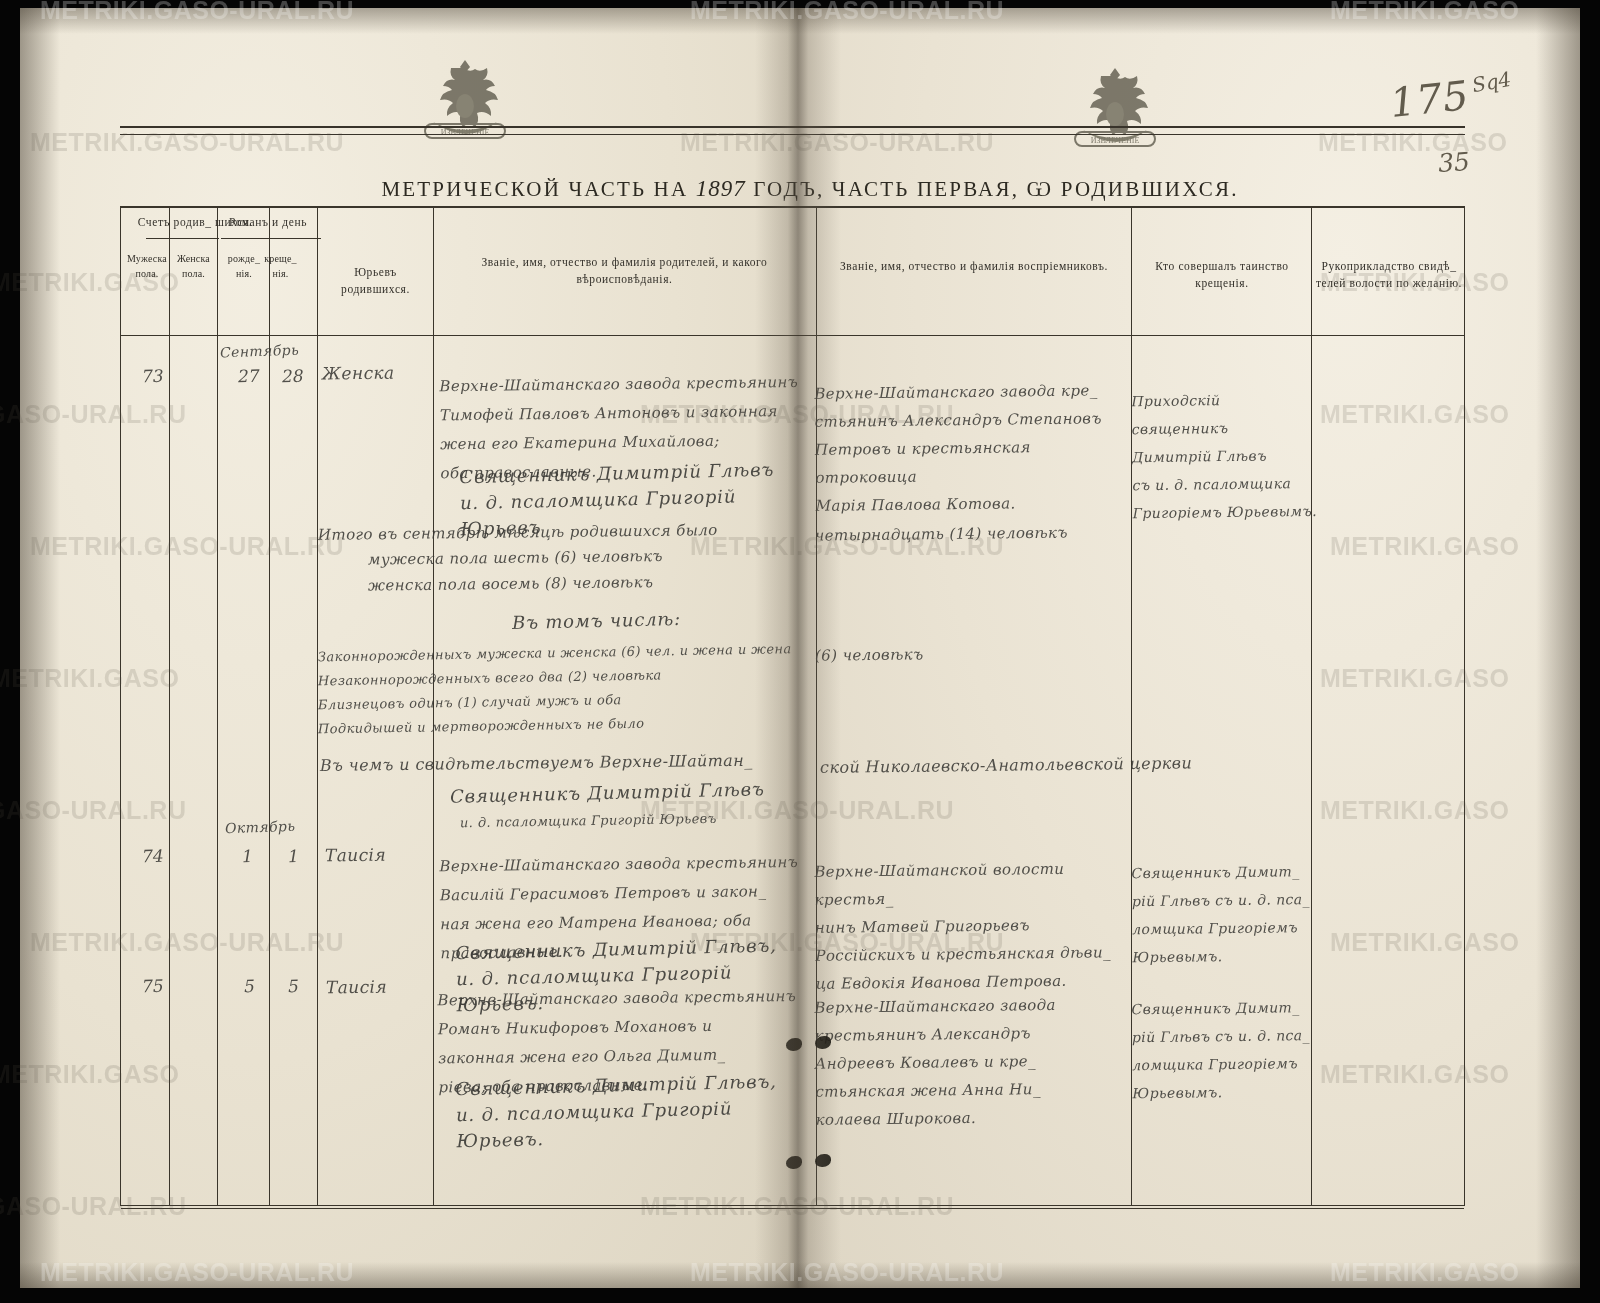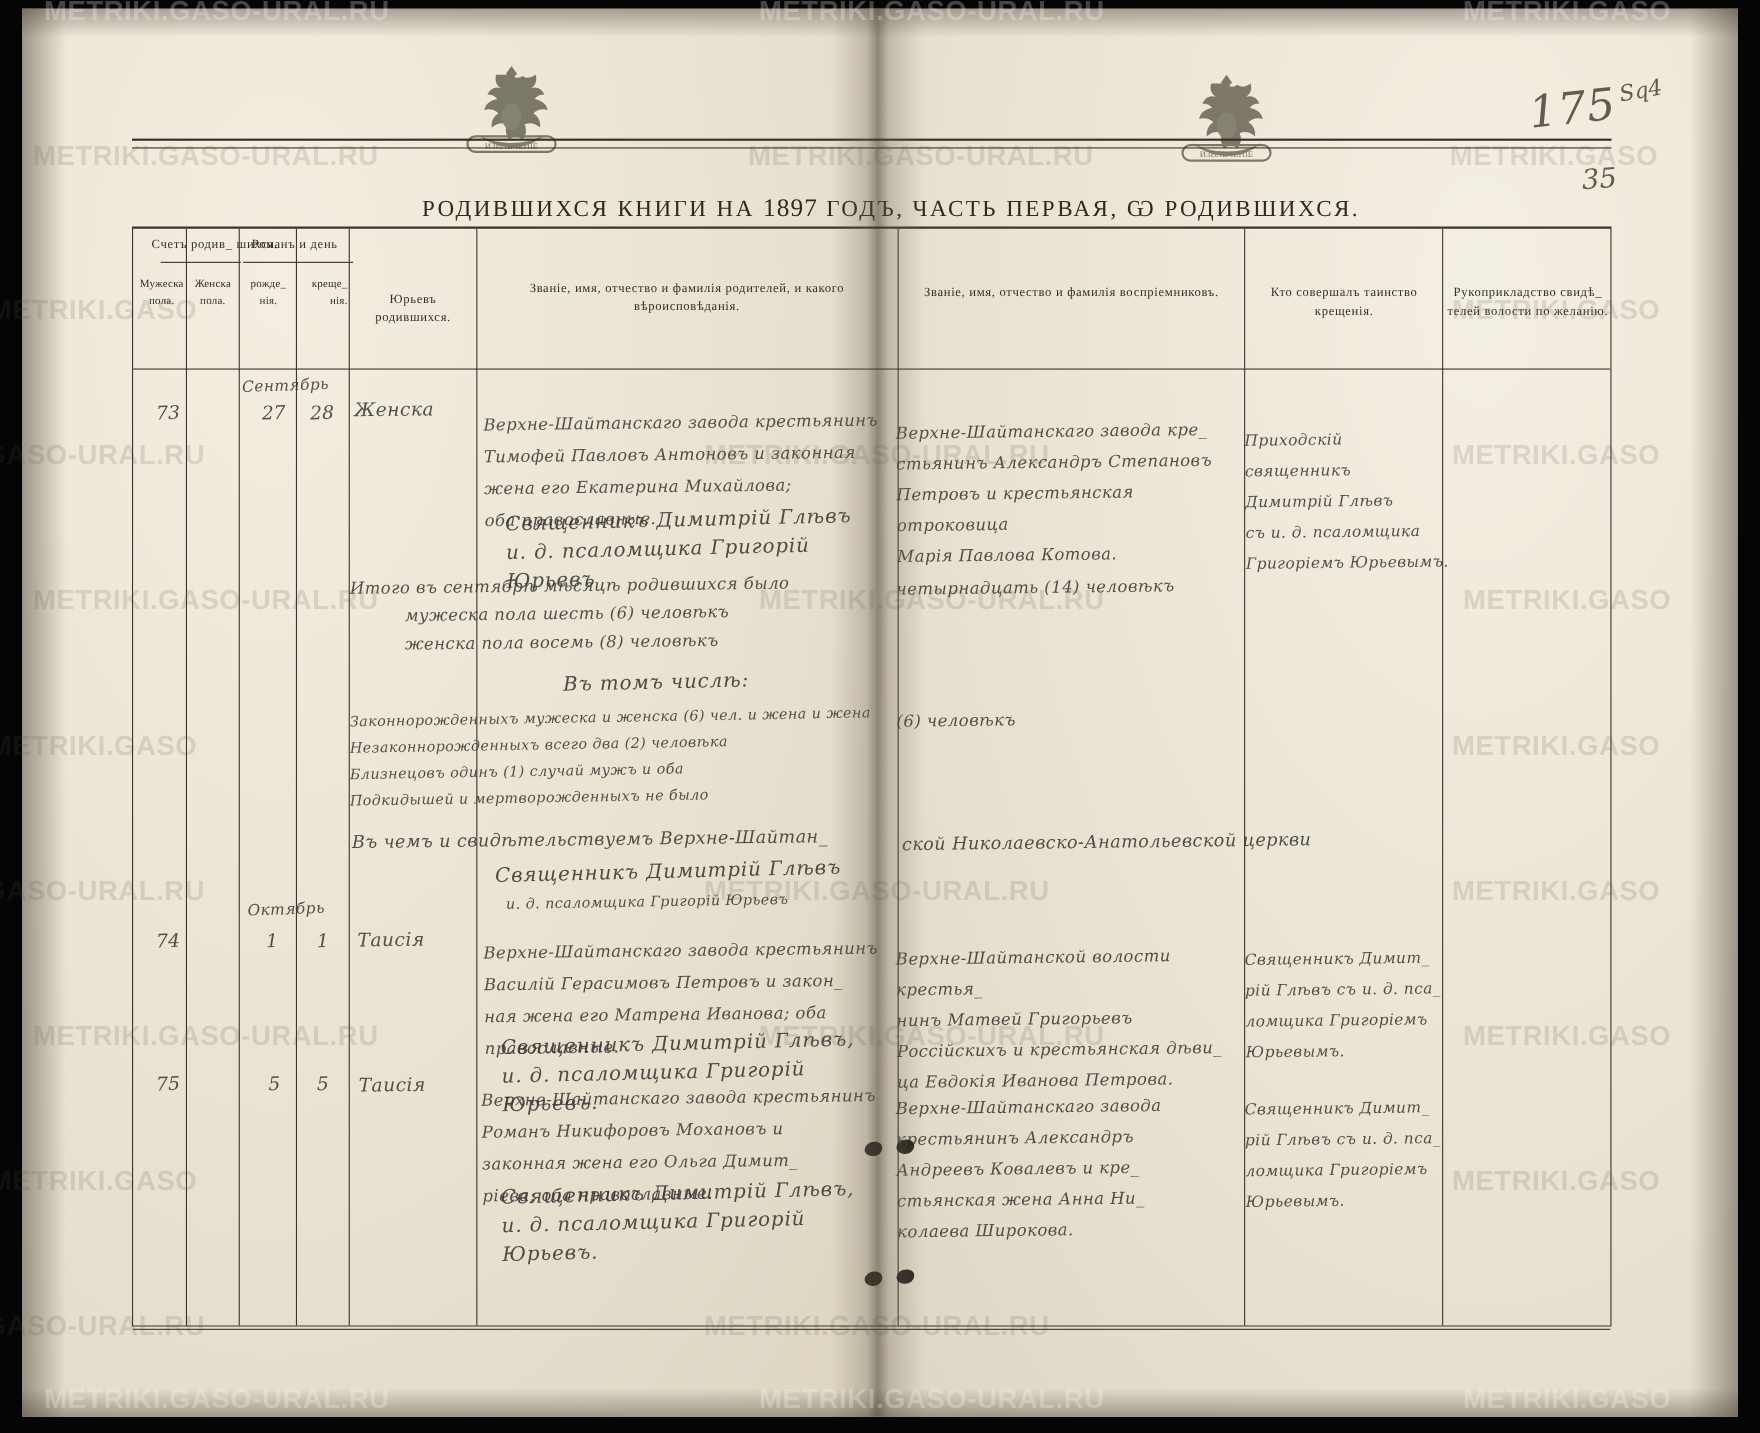--- a/index.html
+++ b/index.html
@@ -93,20 +93,21 @@
     left: 150px;
     width: 1280px;
     text-align: center;
     font-family: "Liberation Serif", serif;
     font-size: 21px;
     letter-spacing: 2.2px;
     color: #2d2a22;
     white-space: nowrap;
   }
   .headline .yr {
+    font-style: italic;
     font-size: 23px;
     letter-spacing: 1px;
   }
 
   
   .table-frame {
     position: absolute;
     left: 100px;
     top: 198px;
     width: 1345px;
@@ -247,21 +248,21 @@
           <path d="M28 70 q32 16 64 0 q-30 24 -64 0z" fill="#55523f"></path>
           <rect x="20" y="72" width="80" height="14" rx="7" fill="none" stroke="#4a4739" stroke-width="2"></rect>
           <text x="60" y="83" font-size="8" text-anchor="middle" fill="#4a4739" font-family="Liberation Serif, serif">ИЗВЛЕЧЕНІЕ</text>
         </g>
       </svg>
     </div>
 
     <div class="dbl-rule"></div>
 
     <div class="headline">
-      <span>РОДИВШИХСЯ КНИГИ НА</span>
+      <span>МЕТРИЧЕСКОЙ ЧАСТЬ НА</span>
       <span class="yr">1897</span>
       <span>ГОДЪ, ЧАСТЬ ПЕРВАЯ, Ѡ РОДИВШИХСЯ.</span>
     </div>
 
     <div class="folio big" style="left:1370px; top:68px;">175</div>
     <div class="folio sm" style="left:1452px; top:62px;">Sq4</div>
     <div class="folio mid" style="left:1418px; top:140px;">35</div>
 
     <div class="table-frame">
 
@@ -283,21 +284,21 @@
 шихся.</div>
       <div class="col-head small" style="left:4px; top:44px; width:44px;">Мужеска
 пола.</div>
       <div class="col-head small" style="left:50px; top:44px; width:45px;">Женска
 пола.</div>
 
       <div class="col-head" style="left:98px; top:6px; width:98px;">Романъ
 и день</div>
       <div class="col-head small" style="left:100px; top:44px; width:46px;">рожде_
 нія.</div>
-      <div class="col-head small" style="left:148px; top:44px; width:47px;text-align:right;">креще_
+      <div class="col-head small" style="left:136px; top:44px; width:47px;">креще_
 нія.</div>
 
       <div class="col-head" style="left:198px; top:56px; width:113px;">Юрьевъ родившихся.</div>
       <div class="col-head" style="left:316px; top:46px; width:375px;">Званіе, имя, отчество и фамилія родителей, и какого
 вѣроисповѣданія.</div>
       <div class="col-head" style="left:700px; top:50px; width:306px;">Званіе, имя, отчество и фамилія
 воспріемниковъ.</div>
       <div class="col-head" style="left:1014px; top:50px; width:174px;">Кто совершалъ таинство
 крещенія.</div>
       <div class="col-head" style="left:1194px; top:50px; width:148px;">Рукоприкладство свидѣ_

